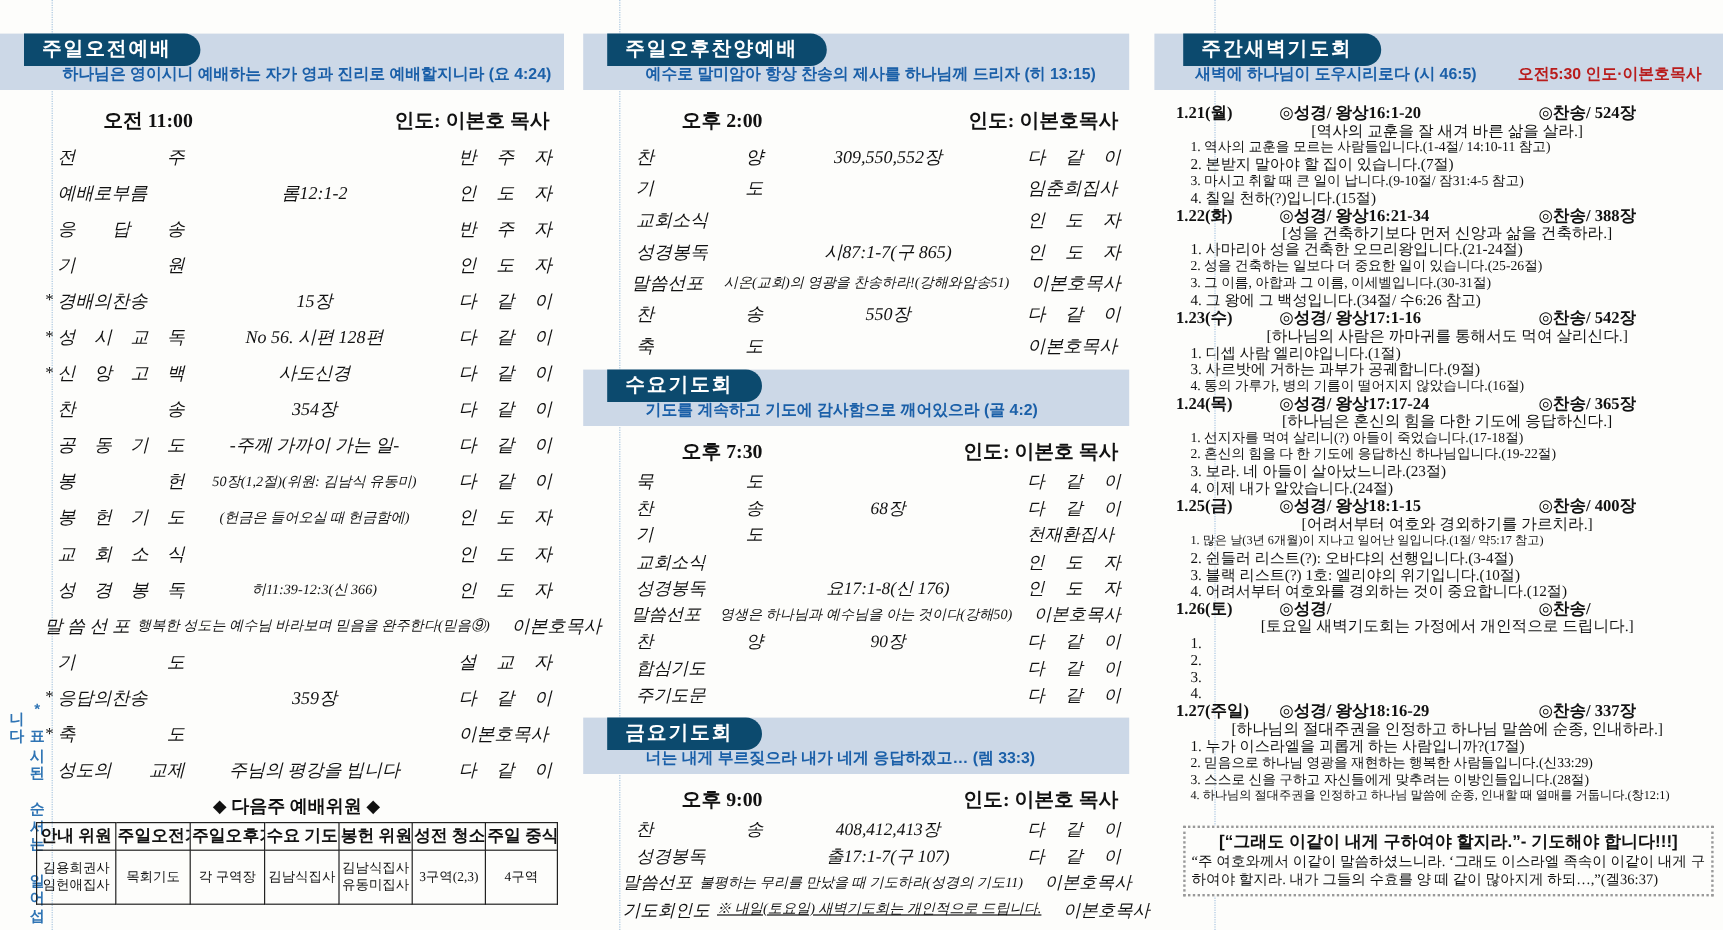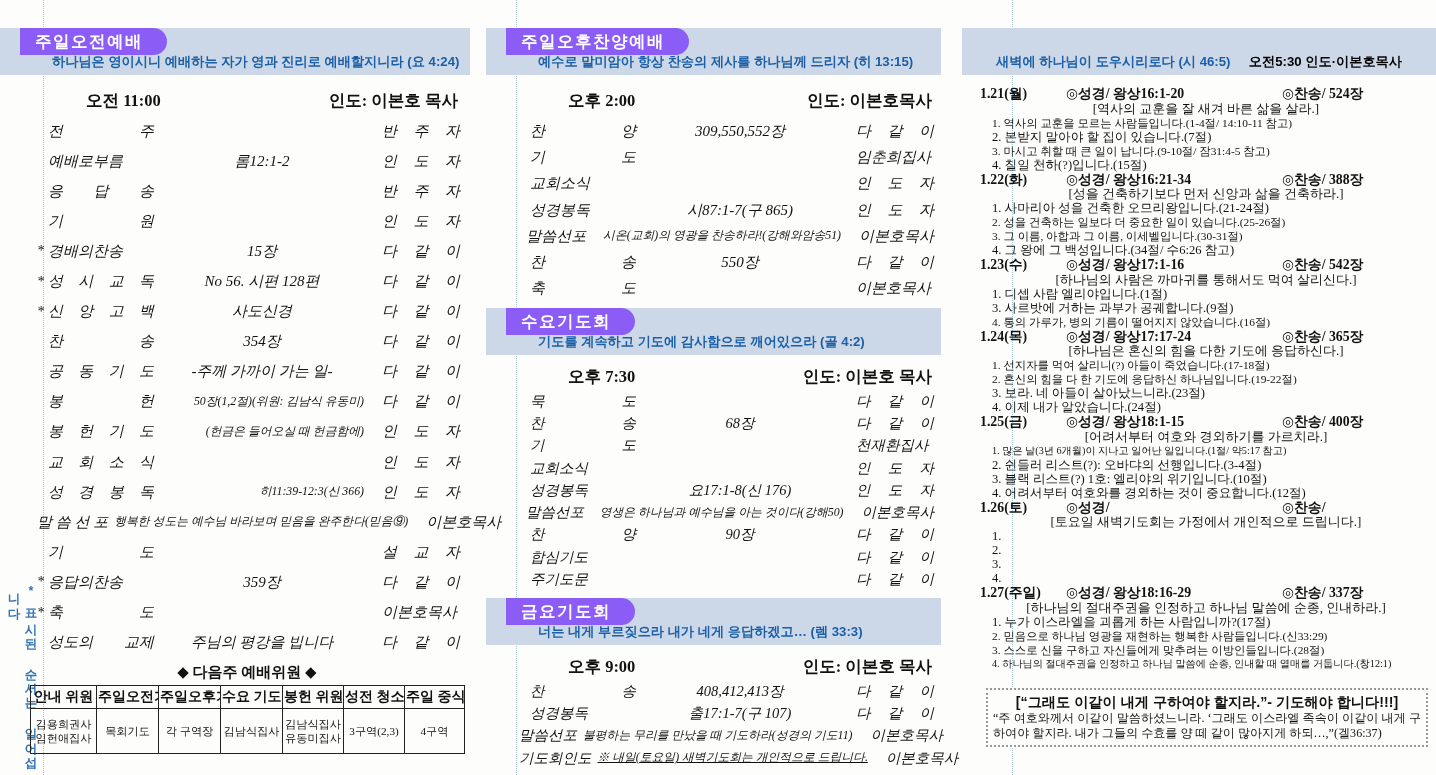--- a/index.html
+++ b/index.html
@@ -7,48 +7,48 @@
     width:1436px;height:775px;position:relative;overflow:hidden;
     background:#fdfdfb;color:#111;
     font-family:"Liberation Serif","DejaVu Serif",serif;
   }
   .fold{position:absolute;top:0;bottom:0;width:0;border-left:1px dotted #a9c6df;z-index:0;}
   .panel{position:absolute;top:0;height:775px;z-index:1;}
   
   .band{position:absolute;height:47px;background:#ccd8e7;}
   .pill{
     position:absolute;top:0;height:27px;line-height:27px;
-    background:#8b5cf6;color:#fff;white-space:nowrap;
+    background:#0c4a6e;color:#fff;white-space:nowrap;
     font-family:"Liberation Sans","DejaVu Sans",sans-serif;font-weight:bold;
     font-size:16.5px;letter-spacing:1.5px;padding:0 24px 0 15px;
     border-radius:0 14px 14px 0;
   }
   .verse{
     position:absolute;left:52px;bottom:4px;color:#1a5fa8;white-space:nowrap;
     font-family:"Liberation Sans","DejaVu Sans",sans-serif;font-weight:bold;font-size:13.2px;
   }
   .dawn-time{
-    position:absolute;right:34px;bottom:4px;color:#000000;white-space:nowrap;
+    position:absolute;right:18px;bottom:4px;color:#b91c1c;white-space:nowrap;
     font-family:"Liberation Sans","DejaVu Sans",sans-serif;font-weight:bold;font-size:13.2px;
   }
   
   .timerow{
     position:absolute;display:flex;justify-content:space-between;box-sizing:border-box;
     font-weight:bold;font-size:16.5px;padding:0 6px 0 50px;white-space:nowrap;
   }
   
   .rows{position:absolute;font-style:italic;}
   .w-row{display:flex;align-items:center;}
   .rows-lg .w-row{height:30.1px;font-size:15px;}
   .rows-md .w-row{height:26.3px;font-size:15px;}
   .rows-sm .w-row{height:22.3px;font-size:14.5px;}
   .w-star{width:11px;font-size:14px;}
   .w-item{width:106px;text-align:justify;text-align-last:justify;white-space:nowrap;}
   .w-content{flex:1;text-align:center;padding:0 18px 0 6px;white-space:nowrap;}
-  .w-content.small{font-size:11.8px;text-align:right;}
+  .w-content.small{font-size:11.8px;}
   .w-content.note{text-decoration:underline;}
   .w-by{width:78px;margin-right:4px;text-align:justify;text-align-last:justify;white-space:nowrap;}
   
   .standing{
     position:absolute;left:5px;top:584px;writing-mode:vertical-rl;text-orientation:upright;
     letter-spacing:2px;font-family:"Liberation Sans","DejaVu Sans",sans-serif;
     font-weight:bold;font-size:12.5px;color:#2f74b4;
   }
   
   .nw-title{position:absolute;left:30px;top:663px;width:434px;text-align:center;font-weight:bold;font-size:15px;}
@@ -389,20 +389,21 @@
         <span class="w-star"></span>
         <span class="w-item">기도회인도</span>
         <span class="w-content small note">※ 내일(토요일) 새벽기도회는 개인적으로 드립니다.</span>
         <span class="w-by">이본호목사</span>
       </div>
     </div>
 </div>
 
 <div class="panel" style="left:958px;width:478px">
   <div class="band" style="left:4px;top:28px;width:474px">
+    <span class="pill" style="left:24px">주간새벽기도회</span>
     <span class="verse" style="left:34px">새벽에 하나님이 도우시리로다 (시 46:5)</span>
     <span class="dawn-time">오전5:30 인도·이본호목사</span>
   </div>
   <div id="days-dawn" class="days" style="left:22px;top:86px;width:452px">
       <div class="day">
         <div class="day-head">
           <span class="day-date">1.21(월)</span>
           <span class="day-bible">◎성경/ 왕상16:1-20</span>
           <span class="day-hymn">◎찬송/ 524장</span>
         </div>

